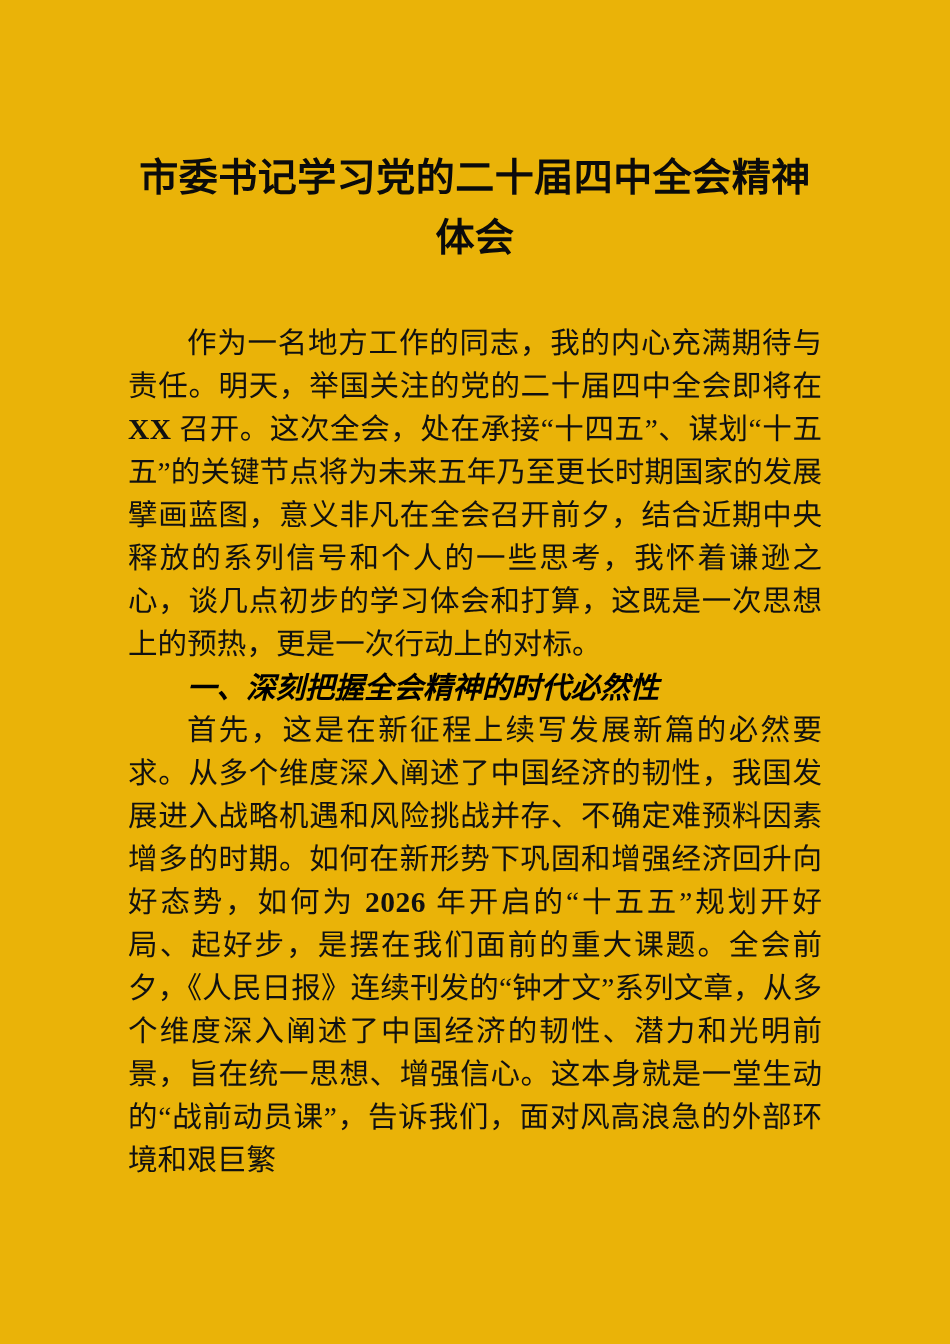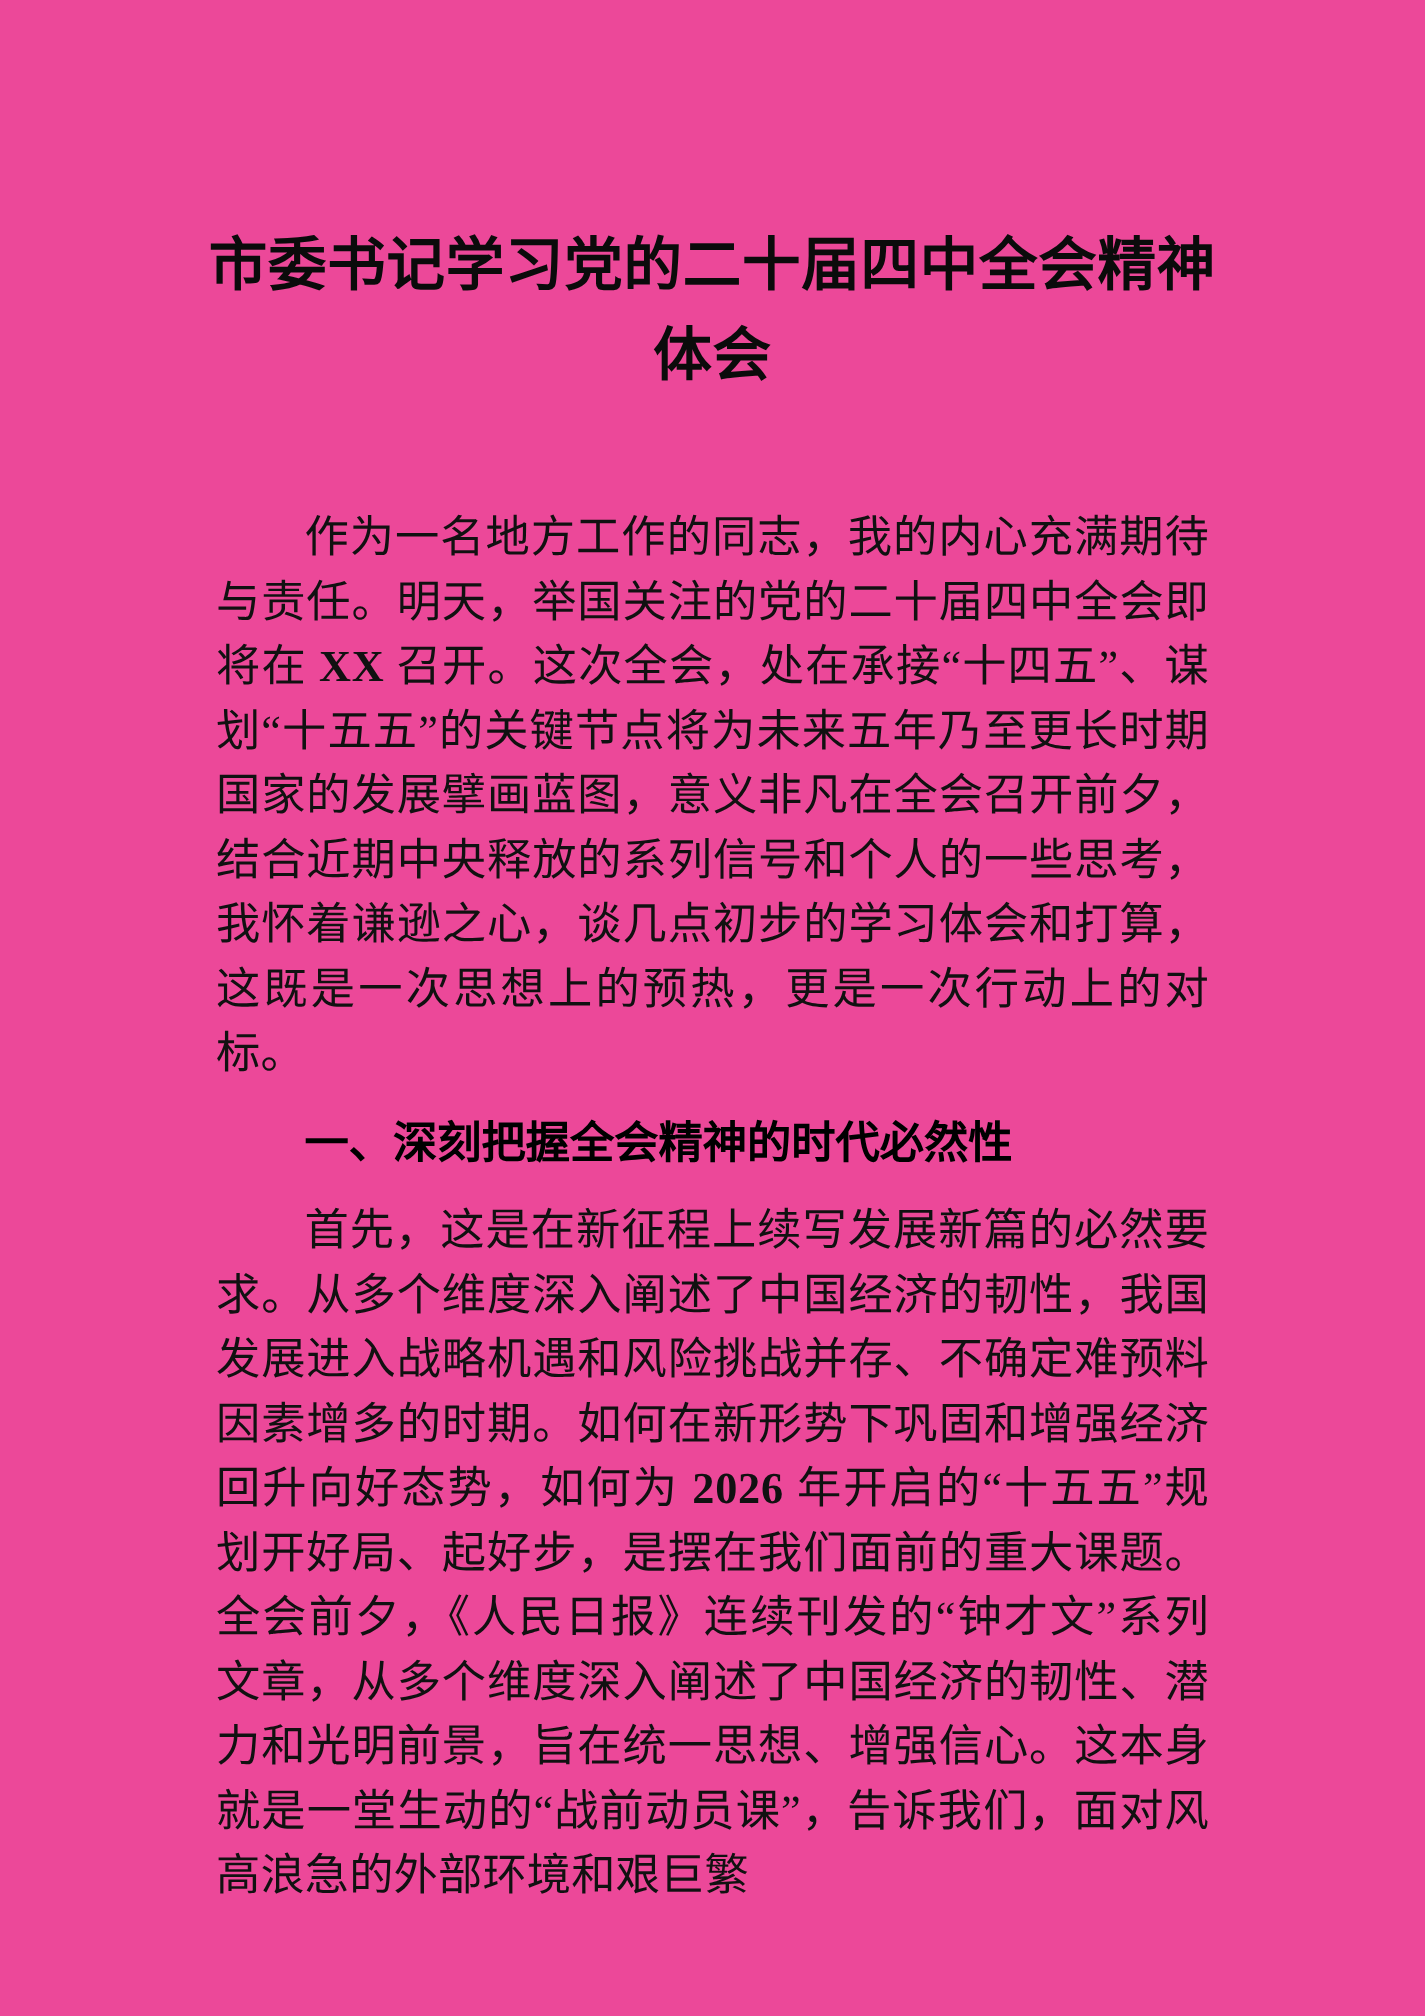--- a/index.html
+++ b/index.html
@@ -16,21 +16,21 @@
     color: #000000;
     -webkit-font-smoothing: antialiased;
   }
 
   .page {
     position: relative;
     width: 950px;
     height: 1344px;
     box-sizing: border-box;
     padding: 0;
-    background: #ec4899;
+    background: #eab308;
   }
 
   
   .doc-title {
     margin: 0;
     padding: 0;
     position: absolute;
     left: 128px;
     top: 148px;
     width: 694px;
@@ -47,21 +47,21 @@
   
   .body-block {
     position: absolute;
     left: 128px;
     top: 322px;
     width: 694px;
   }
 
   p.para,
   p.section-heading {
-    margin: 16px;
+    margin: 0;
     padding: 0;
     font-size: 29.5px;
     line-height: 43px;
     text-align: justify;
     text-justify: inter-ideograph;
     text-align-last: left;
     letter-spacing: 0.1px;
     color: #111111;
     word-break: break-all;
   }
@@ -77,20 +77,21 @@
     font-synthesis: none;
     -webkit-text-stroke: 0.01px transparent;
   }
 
   p.section-heading {
     font-family: "Liberation Sans", "DejaVu Sans", sans-serif;
     font-weight: 700;
     text-indent: 2em;
     letter-spacing: 0px;
     color: #000000;
+    font-style: italic;
   }
 
   
   .latin {
     font-family: "Liberation Serif", "DejaVu Serif", serif;
     font-weight: 700;
     letter-spacing: 0.5px;
   }
   .num {
     font-family: "Liberation Serif", "DejaVu Serif", serif;

